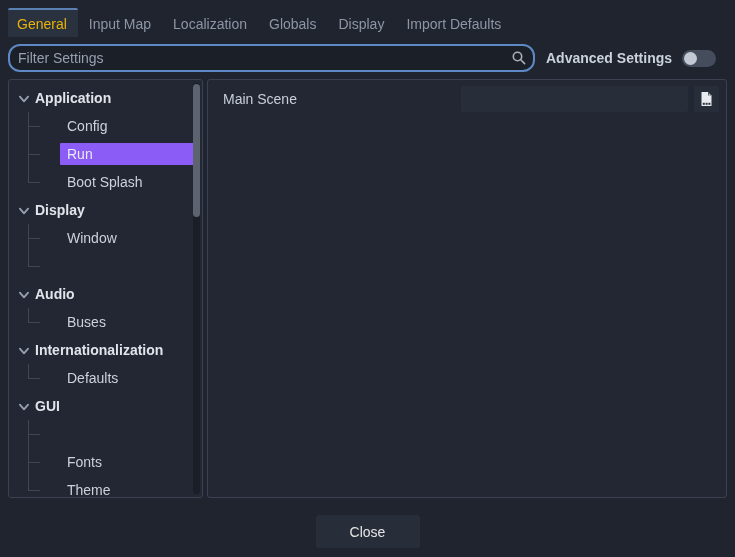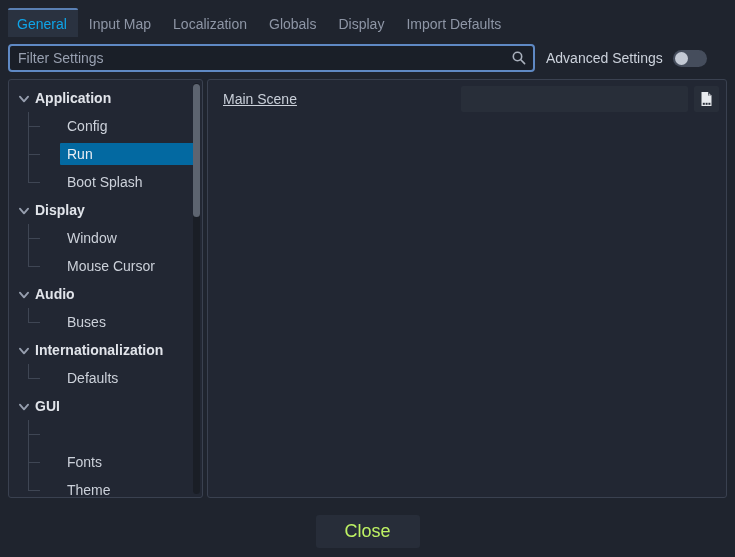--- a/index.html
+++ b/index.html
@@ -12,59 +12,59 @@
   }
   .dialog { width:735px; height:557px; padding:8px 8px 0 8px; display:flex; flex-direction:column; }
 
   
   .tabbar { display:flex; height:29px; flex:none; }
   .tab {
     display:flex; align-items:center; padding:0 11px; color:#8e96a6;
     cursor:default; border-top:2px solid transparent; white-space:nowrap;
   }
   .tab.active {
-    background:#2a3240; color:#0ea5e9;
+    background:#2a3240; color:#eab308;
     border-top:2px solid #5a80b4; border-radius:2px 2px 0 0;padding-left:9px;
   }
 
   
   .filter-row { display:flex; align-items:center; margin-top:7px; height:28px; flex:none; }
   .search-box { position:relative; width:527px; height:28px; }
   .search-box input {
     width:100%; height:100%; background:#1a1f28; border:2px solid #5f89c4;
-    border-radius:4px; color:#cdd2db; padding:0 18px 0 8px; font:inherit; outline:none;
+    border-radius:12px; color:#cdd2db; padding:0 18px 0 8px; font:inherit; outline:none;
   }
   .search-box input::placeholder { color:#98a0b0; opacity:1; }
   .search-icon { position:absolute; right:8px; top:6px; width:16px; height:16px; }
-  .adv-label { margin-left:11px; color:#ccd2dc; white-space:nowrap; }
+  .adv-label { margin-left:11px; color:#ccd2dc; white-space:nowrap;font-weight:bold; }
   .toggle {
     margin-left:10px; width:34px; height:17px; border-radius:9px;
     background:#454d5c; position:relative; flex:none; cursor:pointer;
   }
   .toggle .knob {
     position:absolute; left:2px; top:2px; width:13px; height:13px;
     border-radius:50%; background:#c3c9d4;
   }
 
   
   .content { display:flex; gap:4px; margin-top:7px; height:419px; flex:none; }
   .panel { background:#222733; border:1px solid #3a4150; border-radius:3px; }
   .tree-panel { width:195px; position:relative; overflow:hidden; padding-top:4px; }
-  .main-panel { flex:1;text-decoration:underline; }
+  .main-panel { flex:1; }
 
   .trow { display:flex; align-items:center; height:28px; }
   .trow.cat { padding-left:8px; }
   .chev { width:14px; height:14px; flex:none; margin-right:4px; margin-top:2px; }
   .cat .lbl { color:#e1e4ea; font-weight:bold; }
   .conn { position:relative; margin-left:19px; width:12px; height:28px; flex:none; }
   .conn::before { content:""; position:absolute; left:0; top:0; bottom:0; width:1px; background:#3f4654; }
   .conn.last::before { bottom:50%; }
   .conn::after { content:""; position:absolute; left:0; top:50%; width:12px; height:1px; background:#3f4654; }
   .child .cell { flex:1; margin-right:6px; margin-left:20px; padding:3px 7px; border-radius:1px; color:#ccd1da; }
-  .child.sel .cell { background:#0369a1; color:#e9edf3; }
+  .child.sel .cell { background:#8b5cf6; color:#e9edf3; }
 
   .vscroll { position:absolute; top:3px; right:2px; bottom:3px; width:7px; background:#1a1e26; border-radius:4px; }
   .vscroll .thumb { position:absolute; top:1px; left:0; width:7px; height:133px; background:#5d6470; border-radius:4px; }
 
   
   .prop-row { display:flex; align-items:center; padding:4px 7px 0 15px; height:34px; }
   .prop-label { flex:0 0 238px; color:#c9cfd9; }
   .prop-input {
     flex:1; height:26px; background:#282e39; border:none; border-radius:2px;
     color:#d6dae2; font:inherit; padding:0 6px; outline:none;
@@ -73,21 +73,21 @@
     width:25px; height:26px; margin-left:6px; flex:none; background:#282e39;
     border:none; border-radius:2px; display:flex; align-items:center; justify-content:center;
     cursor:pointer;
   }
   .icon-btn svg { width:15px; height:16px; }
 
   
   .footer { flex:1; display:flex; justify-content:center; align-items:flex-start; padding-top:17px; }
   .close-btn {
     width:104px; height:33px; background:#272d39; border:none; border-radius:3px;
-    color:#bef264; font:inherit; font-size:18px; cursor:pointer;
+    color:#e5e5e5; font:inherit; font-size:14px; cursor:pointer;
   }
 </style>
 </head>
 <body>
 
 <div class="dialog">
 
   <div class="tabbar" id="tabbar">
       <div class="tab active">
         <span>General</span>
@@ -149,21 +149,20 @@
               <polyline points="2.5,4 6,8 9.5,4" fill="none" stroke="#969eae" stroke-width="1.6" stroke-linecap="round" stroke-linejoin="round"></polyline>
             </svg>
             <span class="lbl">Display</span>
           </div>
           <div class="trow child">
             <div class="conn"></div>
             <div class="cell"><span>Window</span></div>
           </div>
           <div class="trow child">
             <div class="conn last"></div>
-            <div class="cell"><span>Mouse Cursor</span></div>
           </div>
           <div class="trow cat">
             <svg viewBox="0 0 12 12" class="chev">
               <polyline points="2.5,4 6,8 9.5,4" fill="none" stroke="#969eae" stroke-width="1.6" stroke-linecap="round" stroke-linejoin="round"></polyline>
             </svg>
             <span class="lbl">Audio</span>
           </div>
           <div class="trow child">
             <div class="conn last"></div>
             <div class="cell"><span>Buses</span></div>

